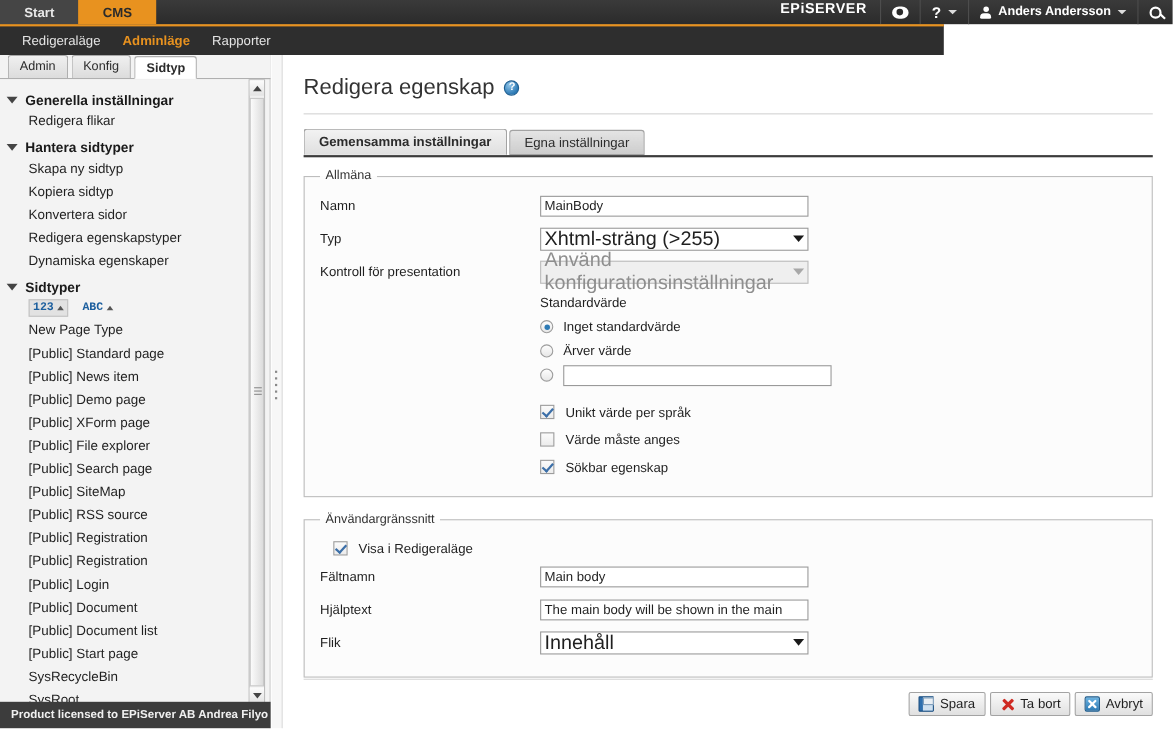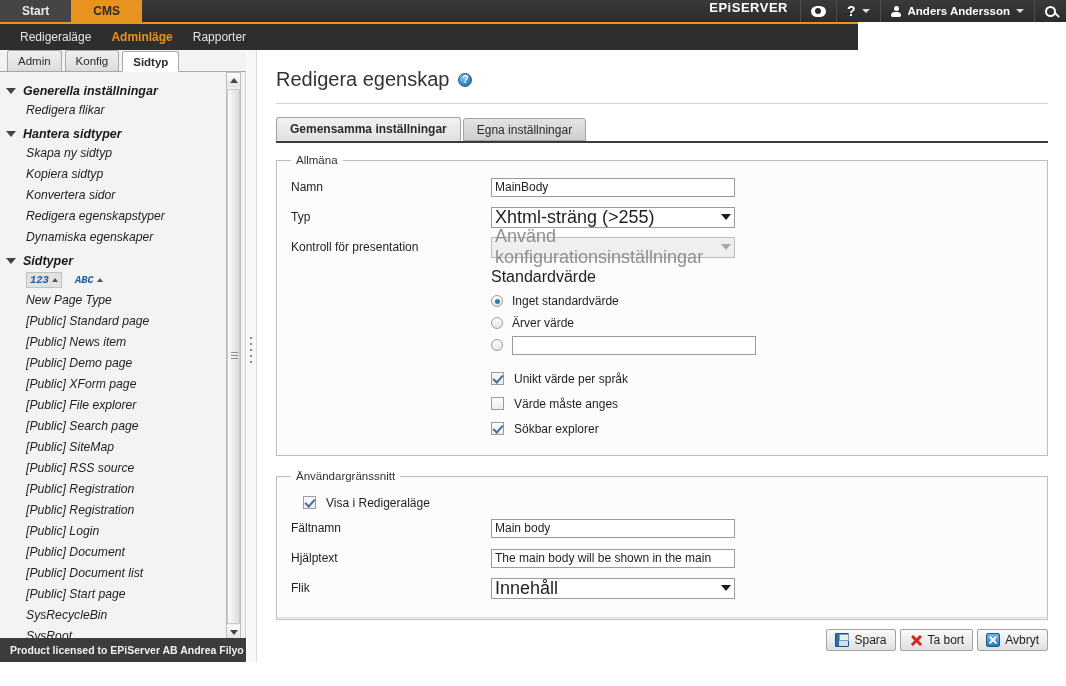--- a/index.html
+++ b/index.html
@@ -102,21 +102,21 @@
     border: 1px solid #a8a8a8; border-bottom: none;
     border-radius: 3px 3px 0 0; margin-right: 3px; cursor: pointer;
     color: #2b2b2b;
   }
   .stab.active {
     background: #fff; font-weight: bold; position: relative; top: 1px;
     border-bottom: 1px solid #fff;
   }
   #tree {
     position: absolute; left: 0; top: 22px; width: 228px; height: 568px;
-    overflow: hidden; padding: 6px 0 0 6px; background: #f3f3f3; font-style: italic;
+    overflow: hidden; padding: 6px 0 0 6px; background: #f3f3f3;
   }
   .grp {
     display: flex; align-items: center; font-weight: bold; font-size: 12.5px;
     color: #1a1a1a; margin: 6px 0 2px 0; cursor: pointer;
   }
   .tri {
     width: 0; height: 0; border-left: 5px solid transparent;
     border-right: 5px solid transparent; border-top: 6px solid #444;
     margin-right: 7px; flex: none;
   }
@@ -231,21 +231,21 @@
     cursor: pointer;
   }
   .fselect.disabled { background: #efefef; color: #8e8e8e; border-color: #bcbcbc; }
   .fselect .caret {
     width: 0; height: 0; border-left: 5px solid transparent;
     border-right: 5px solid transparent; border-top: 6px solid #1a1a1a;
   }
   .fselect.disabled .caret { border-top-color: #a8a8a8; }
 
   #defval { margin: 8px 0 0 200px; }
-  #defval .dvtitle { font-size: 16px; color: #1f1f1f; margin-bottom: 4px; }
+  #defval .dvtitle { font-size: 12px; color: #1f1f1f; margin-bottom: 4px; }
   .radrow { display: flex; align-items: center; height: 22px; }
   .radio {
     width: 12px; height: 12px; border-radius: 50%;
     border: 1px solid #9c9c9c; background: linear-gradient(180deg,#fdfdfd,#e7e7e7);
     margin-right: 9px; position: relative; flex: none; cursor: pointer;
   }
   .radio.on::after {
     content: ""; position: absolute; left: 2.5px; top: 2.5px;
     width: 5px; height: 5px; border-radius: 50%; background: #2d7ab5;
   }
@@ -521,21 +521,21 @@
     <div class="chkrow">
       <span class="checkbox on"></span>
       <span class="chklabel">Unikt värde per språk</span>
     </div>
     <div class="chkrow">
       <span class="checkbox"></span>
       <span class="chklabel">Värde måste anges</span>
     </div>
     <div class="chkrow">
       <span class="checkbox on"></span>
-      <span class="chklabel">Sökbar explorer</span>
+      <span class="chklabel">Sökbar egenskap</span>
     </div>
   </fieldset>
 
   <fieldset>
     <legend>Änvändargränssnitt</legend>
 
     <div class="chkrow ui">
       <span class="checkbox on"></span>
       <span class="chklabel">Visa i Redigeraläge</span>
     </div>

